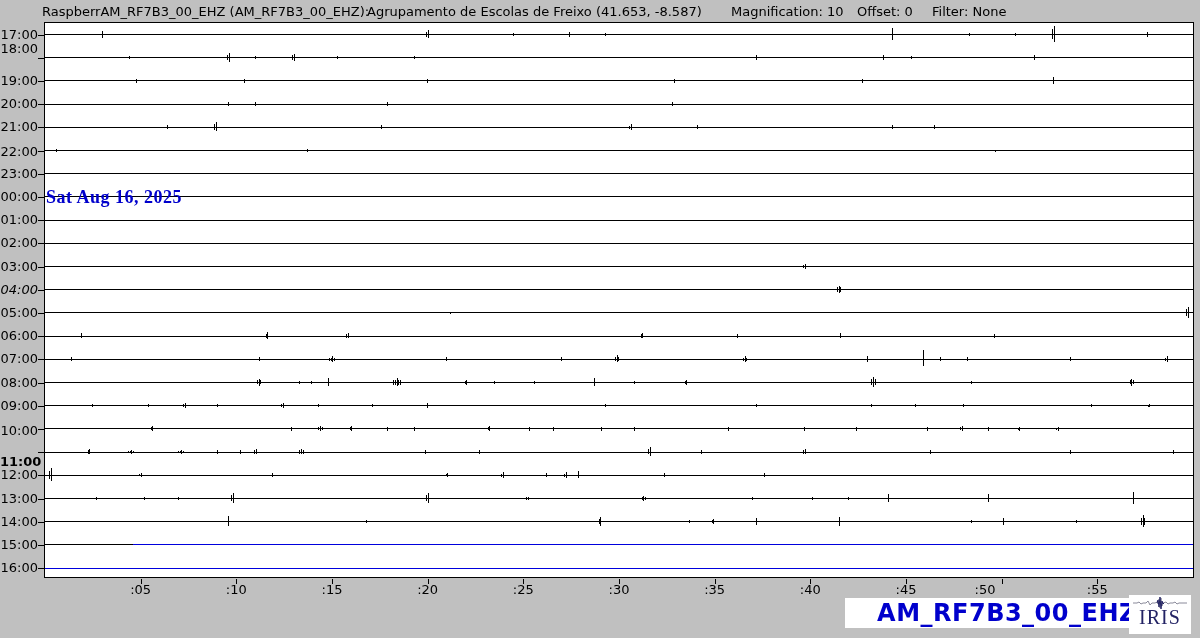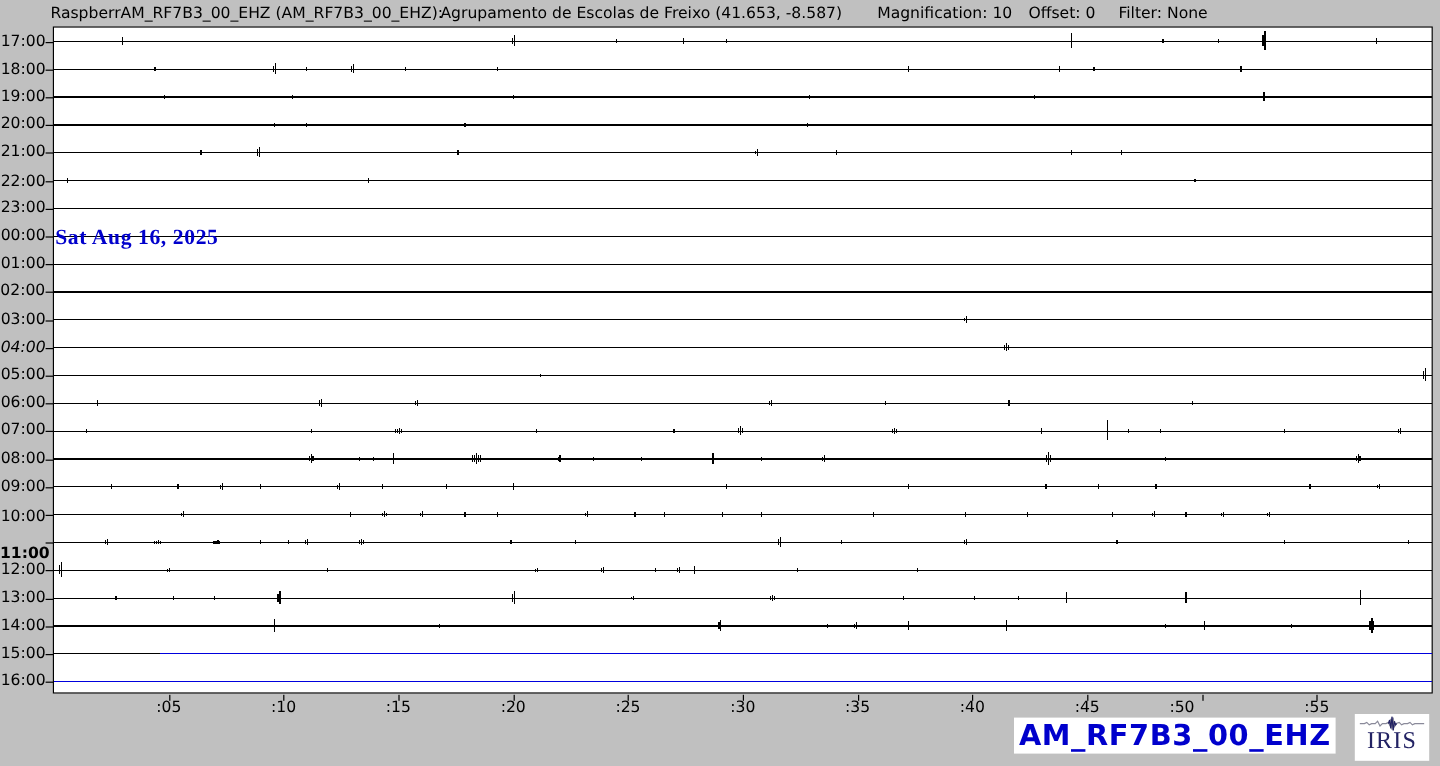--- a/index.html
+++ b/index.html
@@ -32,21 +32,21 @@
   .xtick{position:absolute;width:1px;height:5px;background:#000;top:579px;}
   
   .date-ann{
     position:absolute;left:46px;top:187px;
     font-family:"Liberation Serif","DejaVu Serif",serif;
     font-size:18px;font-weight:bold;letter-spacing:0.5px;
   }
   
   .badge{
     position:absolute;left:845px;top:598px;width:268px;height:30px;
-    background:#ffffff;display:flex;align-items:center;justify-content:center;
+    background:#ffffff;display:flex;align-items:center;justify-content:center;padding-left:28px;
   }
   .badge span{
     font-size:24px;font-weight:bold;letter-spacing:0.5px;color:#0000cc;
     font-family:"DejaVu Sans","Liberation Sans",sans-serif;
   }
   
   .iris{
     position:absolute;left:1129px;top:595px;width:62px;height:39px;
     background:#ffffff;text-align:center;
   }
@@ -72,37 +72,37 @@
   <div class="plot">
     <svg id="traces" width="1148" height="554" viewBox="0 0 1148 554">
         <path d="M0 11.5H1148M57.4 7.5V14.6M381.9 8.5V13.8M383.5 6.5V15.4M468.8 9.5V13.1M524.3 8.5V13.8M560.6 9.5V13.1M847.6 4.5V17.0M924.1 9.5V13.1M970.1 9.5V13.1M1007.5 6.1V15.7M1009.1 2.5V18.5M1102.1 8.5V13.8M0 34.7H1148M84.2 32.7V36.3M182.9 31.7V37.0M184.5 29.7V38.6M210.5 32.7V36.3M247.9 32.3V36.6M249.5 30.7V37.8M292.7 32.7V36.3M369.3 32.7V36.3M711.8 31.7V37.0M838.0 31.7V37.0M866.7 32.7V36.3M989.2 31.7V37.0M0 57.9H1148M91.8 55.9V59.5M199.0 55.9V59.5M382.7 55.9V59.5M629.5 55.9V59.5M817.0 55.9V59.5M1008.3 53.9V61.0M0 81.1H1148M183.7 79.1V82.7M210.5 79.1V82.7M342.5 79.1V82.7M627.6 79.1V82.7M0 104.3H1148M122.5 102.3V105.9M169.5 101.3V106.6M171.1 99.3V108.2M336.7 102.3V105.9M584.7 102.5V105.7M586.3 101.3V106.6M652.4 102.3V105.9M847.6 102.3V105.9M889.7 102.3V105.9M0 127.5H1148M11.5 125.5V129.1M262.1 125.5V129.1M950.9 126.5V128.5M0 150.7H1148M0 173.9H1148M0 197.1H1148M0 220.29999999999998H1148M0 243.5H1148M758.8 241.7V244.9M760.4 240.5V245.8M0 266.7H1148M792.4 264.3V268.6M794.0 262.7V269.8M795.6 264.3V268.6M0 289.9H1148M405.6 288.9V290.9M1141.5 286.3V292.7M1143.1 283.9V294.6M0 313.09999999999997H1148M36.4 310.1V315.4M221.1 310.7V315.0M222.7 309.1V316.2M301.5 311.3V314.5M303.1 310.1V315.4M596.2 311.3V314.5M597.8 310.1V315.4M692.6 311.1V314.7M795.9 310.1V315.4M949.0 311.1V314.7M0 336.3H1148M26.8 334.3V337.9M214.3 334.3V337.9M284.6 334.5V337.7M286.2 334.5V337.7M287.8 333.3V338.6M289.4 334.5V337.7M401.8 334.3V337.9M516.6 334.3V337.9M570.5 333.9V338.2M572.1 332.3V339.4M573.7 333.9V338.2M698.7 334.5V337.7M700.3 333.3V338.6M701.9 334.5V337.7M822.7 333.3V338.6M878.2 327.3V343.3M895.4 334.3V337.9M922.2 334.3V337.9M1025.5 334.3V337.9M1120.4 334.5V337.7M1122.0 333.3V338.6M0 359.5H1148M212.7 357.1V361.4M214.3 355.5V362.6M215.9 357.1V361.4M254.5 357.5V361.1M266.0 357.5V361.1M283.2 354.5V363.4M348.9 356.5V361.8M350.5 356.5V361.8M352.1 354.5V363.4M353.7 356.5V361.8M355.3 356.5V361.8M420.1 357.7V360.9M421.7 356.5V361.8M449.6 357.5V361.1M489.8 357.5V361.1M549.1 354.5V363.4M589.3 357.5V361.1M640.2 357.7V360.9M641.8 356.5V361.8M826.9 355.9V362.3M828.5 353.5V364.2M830.1 355.9V362.3M926.1 357.5V361.1M1085.2 357.1V361.4M1086.8 355.5V362.6M1088.4 357.1V361.4M0 382.7H1148M47.8 380.7V384.3M103.3 380.7V384.3M138.9 380.9V384.1M140.5 379.7V385.0M172.2 380.7V384.3M236.5 380.9V384.1M238.1 379.7V385.0M273.6 380.7V384.3M327.2 380.7V384.3M382.7 379.7V385.0M560.6 380.7V384.3M711.8 380.7V384.3M826.6 380.7V384.3M870.6 380.7V384.3M918.4 380.7V384.3M1046.6 380.7V384.3M1103.2 381.5V383.7M1104.8 380.7V384.3M0 405.9H1148M106.3 404.1V407.3M107.9 402.9V408.2M246.8 403.9V407.5M273.9 404.1V407.3M275.5 402.9V408.2M277.1 404.1V407.3M305.3 404.1V407.3M306.9 402.9V408.2M342.5 403.9V407.5M369.3 403.9V407.5M443.1 404.1V407.3M444.7 402.9V408.2M484.1 403.9V407.5M508.9 403.9V407.5M556.8 403.9V407.5M589.3 403.9V407.5M683.1 403.9V407.5M759.6 403.9V407.5M811.3 403.9V407.5M882.0 403.9V407.5M915.7 404.1V407.3M917.3 402.9V408.2M943.3 403.9V407.5M973.1 404.7V406.9M974.7 403.9V407.5M1011.4 404.7V406.9M1013.0 403.9V407.5M0 429.09999999999997H1148M43.2 427.3V430.5M44.8 426.1V431.4M83.7 427.9V430.1M85.3 427.9V430.1M86.9 427.1V430.7M88.5 427.9V430.1M133.4 427.9V430.1M135.0 427.9V430.1M136.6 427.1V430.7M138.2 427.9V430.1M172.2 427.1V430.7M195.2 427.1V430.7M209.7 427.3V430.5M211.3 426.1V431.4M254.8 427.3V430.5M256.4 426.1V431.4M258.0 427.3V430.5M380.8 427.1V430.7M434.3 427.1V430.7M603.8 426.1V431.4M605.4 424.1V433.0M656.3 427.1V430.7M758.8 427.3V430.5M760.4 426.1V431.4M885.9 427.1V430.7M1025.5 427.1V430.7M1128.9 427.1V430.7M0 452.3H1148M4.9 448.1V455.6M6.5 445.3V457.8M94.9 451.1V453.3M96.5 450.3V453.9M227.7 450.3V453.9M401.0 451.1V453.3M402.6 450.3V453.9M456.5 450.5V453.7M458.1 449.3V454.6M501.3 450.3V453.9M519.6 450.5V453.7M521.2 449.3V454.6M533.8 448.3V455.4M619.9 450.3V453.9M719.4 450.3V453.9M0 475.5H1148M51.7 473.5V477.1M99.5 473.5V477.1M133.9 473.5V477.1M186.7 471.9V478.3M188.3 469.5V480.2M381.9 471.9V478.3M383.5 469.5V480.2M481.4 474.3V476.5M483.0 473.5V477.1M597.3 473.7V476.9M598.9 472.5V477.8M600.5 473.7V476.9M707.9 473.5V477.1M767.2 473.5V477.1M803.6 473.5V477.1M843.8 470.5V479.4M943.3 470.5V479.4M1088.7 468.5V481.0M0 498.7H1148M183.7 492.7V503.4M321.4 496.7V500.3M554.1 495.7V501.0M555.7 493.7V502.6M644.8 496.7V500.3M667.0 496.9V500.1M668.6 495.7V501.0M711.8 494.7V501.8M794.0 493.7V502.6M926.1 496.7V500.3M958.6 494.7V501.8M1031.3 496.7V500.3M1096.7 494.5V502.0M1098.3 491.7V504.2M1099.9 494.5V502.0M0 521.9H88.0" stroke="#000000" fill="none" stroke-width="1" shape-rendering="crispEdges"></path>
         <path d="M88.0 521.9H1148M0 545.1H1148" stroke="#0000dd" fill="none" stroke-width="1" shape-rendering="crispEdges"></path>
       </svg>
   </div>
 
   <div id="yaxis">
       <div class="ylab" style="top: 26.5px;">17:00</div>
       <div class="ytick" style="top: 35px;"></div>
-      <div class="ylab" style="top: 51px;">18:00</div>
+      <div class="ylab" style="top: 41px;">18:00</div>
       <div class="ytick" style="top: 58px;"></div>
       <div class="ylab" style="top: 72.9px;">19:00</div>
       <div class="ytick" style="top: 81px;"></div>
       <div class="ylab" style="top: 96.1px;">20:00</div>
       <div class="ytick" style="top: 104px;"></div>
       <div class="ylab" style="top: 119.3px;">21:00</div>
       <div class="ytick" style="top: 127px;"></div>
       <div class="ylab" style="top: 144px;">22:00</div>
       <div class="ytick" style="top: 151px;"></div>
       <div class="ylab" style="top: 165.7px;">23:00</div>
       <div class="ytick" style="top: 174px;"></div>
       <div class="ylab" style="top: 188.9px;">00:00</div>
       <div class="ytick" style="top: 197px;"></div>
       <div class="ylab" style="top: 212.1px;">01:00</div>
       <div class="ytick" style="top: 220px;"></div>
-      <div class="ylab" style="top: 235.3px; text-align: center;">02:00</div>
+      <div class="ylab" style="top: 235.3px;">02:00</div>
       <div class="ytick" style="top: 243px;"></div>
       <div class="ylab" style="top: 258.5px;">03:00</div>
       <div class="ytick" style="top: 267px;"></div>
       <div class="ylab" style="top: 281.7px; font-style: italic;">04:00</div>
       <div class="ytick" style="top: 290px;"></div>
       <div class="ylab" style="top: 304.9px;">05:00</div>
       <div class="ytick" style="top: 313px;"></div>
       <div class="ylab" style="top: 328.1px;">06:00</div>
       <div class="ytick" style="top: 336px;"></div>
       <div class="ylab" style="top: 351.3px;">07:00</div>

